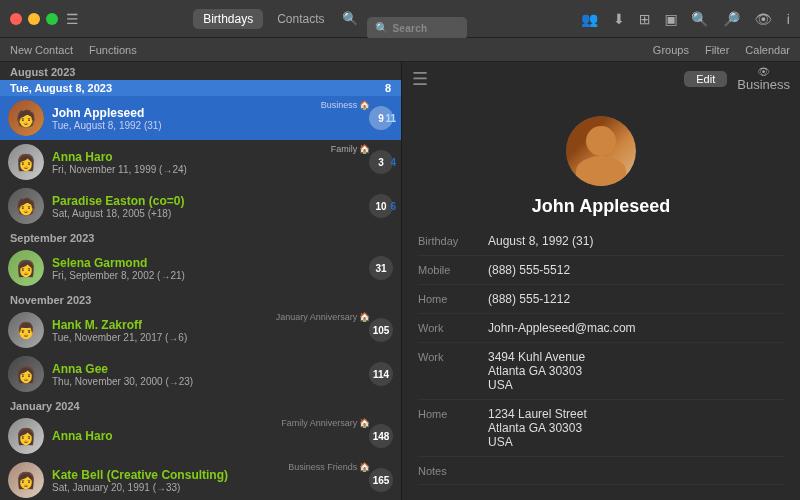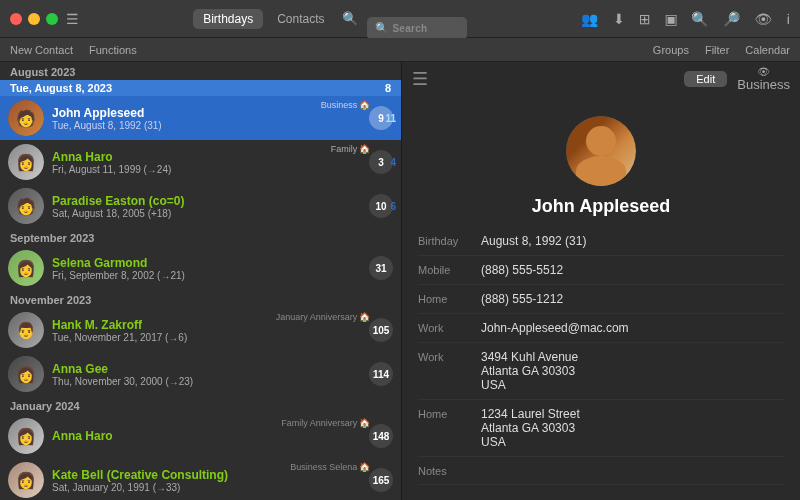--- a/index.html
+++ b/index.html
@@ -265,21 +265,21 @@
     }
 
     .info-section {
       padding: 0 16px;
     }
     .info-row {
       display: flex;
       align-items: flex-start;
       padding: 7px 0;
       border-bottom: 1px solid #333;
-      gap: 3px;
+      gap: 10px;
     }
     .info-label {
       width: 60px;
       font-size: 11px;
       color: #888;
       flex-shrink: 0;
       padding-top: 1px;
     }
     .info-value {
       font-size: 12px;
@@ -376,21 +376,21 @@
       <div class="side-number">11</div>
     </div>
 
     <div class="contact-row">
       <div class="avatar">
         <div style="width:36px;height:36px;border-radius:50%;background:linear-gradient(135deg,#888,#ccc);display:flex;align-items:center;justify-content:center;font-size:16px;">👩</div>
       </div>
       <div class="contact-info">
         <div class="contact-tags">Family 🏠</div>
         <div class="contact-name">Anna Haro</div>
-        <div class="contact-date">Fri, August 11, 1999 (→24)</div>
+        <div class="contact-date">Fri, November 11, 1999 (→24)</div>
       </div>
       <div class="badge dark">3</div>
       <div class="side-number">4</div>
     </div>
 
     <div class="contact-row">
       <div class="avatar">
         <div style="width:36px;height:36px;border-radius:50%;background:linear-gradient(135deg,#555,#888);display:flex;align-items:center;justify-content:center;font-size:16px;">🧑</div>
       </div>
       <div class="contact-info">
@@ -451,21 +451,21 @@
         <div class="contact-name">Anna Haro</div>
       </div>
       <div class="badge dark">148</div>
     </div>
 
     <div class="contact-row">
       <div class="avatar">
         <div style="width:36px;height:36px;border-radius:50%;background:linear-gradient(135deg,#a87,#dcb);display:flex;align-items:center;justify-content:center;font-size:16px;">👩</div>
       </div>
       <div class="contact-info">
-        <div class="contact-tags" style="position:absolute;top:4px;right:30px;font-size:9px;color:#888;">Business Selena 🏠</div>
+        <div class="contact-tags" style="position:absolute;top:4px;right:30px;font-size:9px;color:#888;">Business Friends 🏠</div>
         <div class="contact-name">Kate Bell (Creative Consulting)</div>
         <div class="contact-date">Sat, January 20, 1991 (→33)</div>
       </div>
       <div class="badge dark">165</div>
     </div>
 
   </div>
 
   <div class="right-panel">
 

